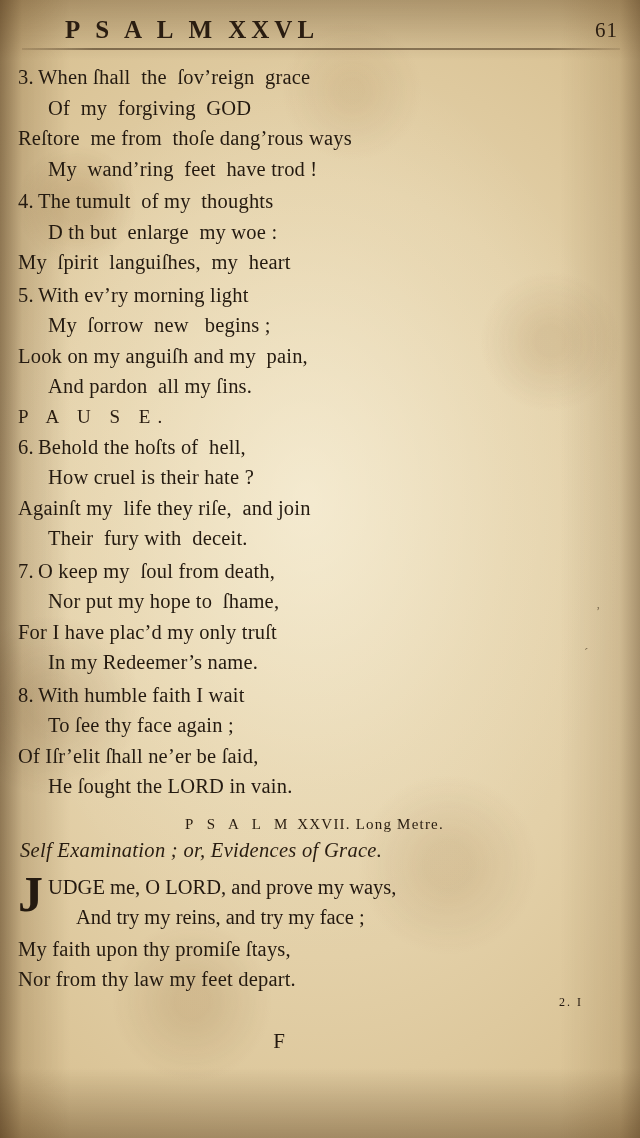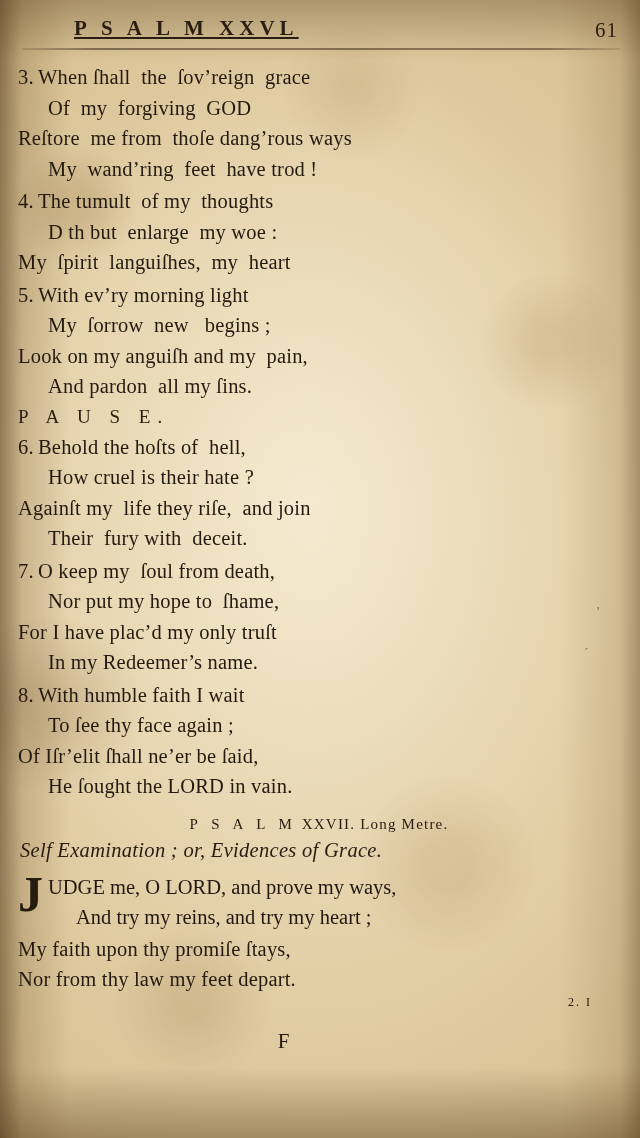--- a/index.html
+++ b/index.html
@@ -54,27 +54,26 @@
   
   .header {
     position: absolute;
     top: 16px;
     left: 0;
     right: 0;
     height: 34px;
   }
   .running-title {
     position: absolute;
-    left: 74px;
+    left: 65px;
     top: 0;
-    font-size: 21px;
+    font-size: 25px;
     letter-spacing: 5px;
     font-weight: 600;
     color: #2a1d11;
-    text-decoration: underline;
   }
   .folio {
     position: absolute;
     right: 22px;
     top: 2px;
     font-size: 21px;
     letter-spacing: 1px;
     color: #2a1d11;
   }
   .rule {
@@ -84,21 +83,21 @@
     top: 48px;
     height: 2px;
     background: linear-gradient(to right, rgba(60,42,22,0.15), rgba(60,42,22,0.55) 12%, rgba(60,42,22,0.5) 88%, rgba(60,42,22,0.12));
     z-index: 3;
   }
   
   .body {
     position: absolute;
     top: 62px;
     left: 0;
-    right: 0;
+    right: 9px;
     padding: 0 20px 0 18px;
     z-index: 3;
   }
   .stanza {
     margin: 0 0 2px 0;
   }
   .line {
     font-size: 20.5px;
     line-height: 30.5px;
     white-space: pre;
@@ -240,21 +239,21 @@
       <span class="spaced">P S A L M</span>
       <span>XXVII.</span>
       <span>Long Metre.</span>
     </div>
 
     <div class="subtitle">Self  Examination ; or,  Evidences of Grace.</div>
 
     <div class="dropcap-block">
       <span class="dropcap">J</span>
       <div class="dc-line1">UDGE me, O LORD, and prove my ways,</div>
-      <div class="dc-line2">And try my reins, and try my heart ;</div>
+      <div class="dc-line2">And try my reins, and try my face ;</div>
     </div>
     <div class="line">My faith upon thy promiſe ſtays,</div>
     <div class="line">Nor from thy law my feet depart.</div>
 
     <div class="foot-row">
       <span class="catchword">2. I</span>
     </div>
     <div class="signature">F</div>
   </div>
 

